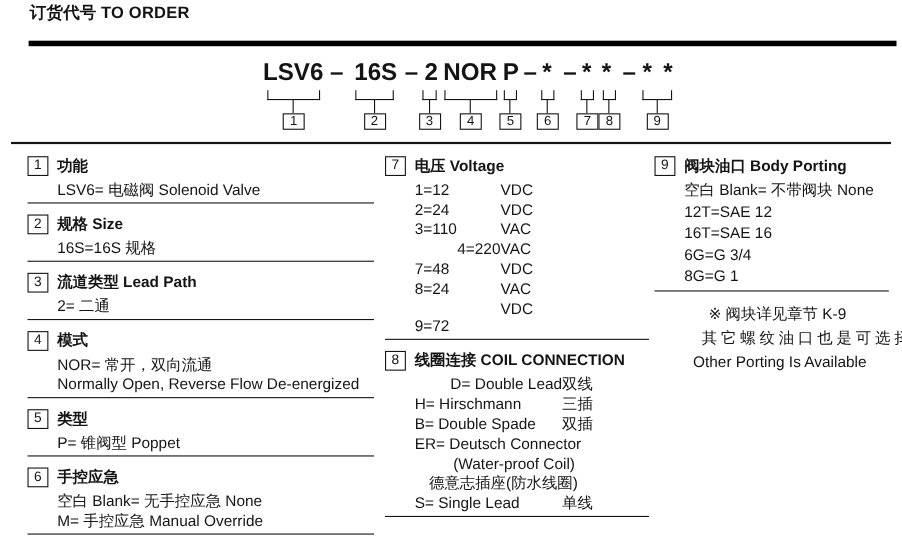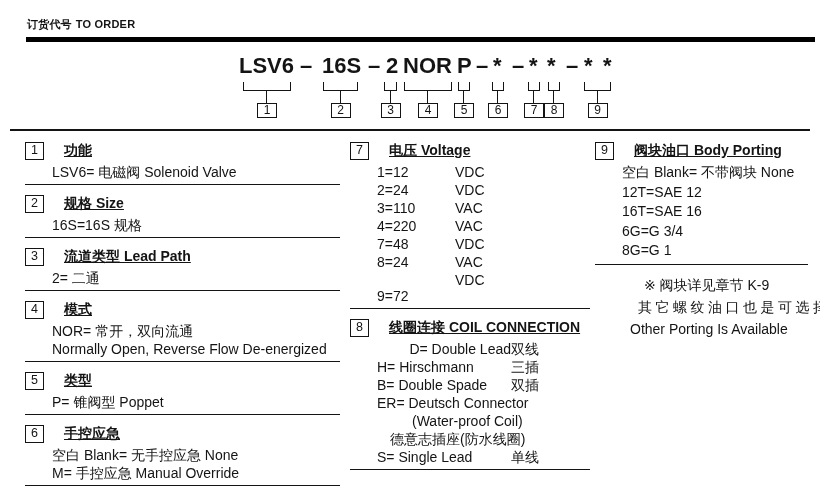--- a/index.html
+++ b/index.html
@@ -3,42 +3,42 @@
 <meta charset="utf-8">
 <style>
   * { margin:0; padding:0; box-sizing:border-box; }
   html,body { background:#ffffff; }
   .page {
     position:relative; width:820px; height:501px; background:#fff;
     font-family:"Liberation Sans","DejaVu Sans",sans-serif; color:#141414;
     overflow:hidden;
   }
   
-  .header-title { position:absolute; left:27px; top:17px; font-size:11px; font-weight:bold; letter-spacing:0.2px; white-space:nowrap;text-align:center; }
+  .header-title { position:absolute; left:27px; top:2px; font-size:15px; font-weight:bold; letter-spacing:0.2px; white-space:nowrap;text-align:center; }
   .header-title span { margin-right:4px; }
   .thick-rule { position:absolute; left:26px; top:37px; width:789px; height:5px; background:#000; }
   
   .code-diagram { position:absolute; left:0; top:0; width:820px; height:131px; }
   .code-token { position:absolute; top:55px; font-size:22px; line-height:22px; font-weight:bold; white-space:pre; }
   .bracket { position:absolute; top:82px; height:9px;
     border-left:1.5px solid #141414; border-right:1.5px solid #141414; border-bottom:1.5px solid #141414; }
   .stem { position:absolute; top:90px; height:13px; width:0; border-left:1.5px solid #141414; }
   .code-numbox { position:absolute; top:103px; width:20px; height:15px; border:1.3px solid #141414;
     font-size:12px; line-height:12.5px; text-align:center; background:#fff; }
   .thin-rule { position:absolute; left:10px; top:129px; width:800px; height:1.5px; background:#141414; }
   
   .col { position:absolute; top:141px; }
   #col-left   { left:25px;  width:315px; }
   #col-middle { left:350px; width:240px; }
   #col-right  { left:595px; width:213px; }
   .sec { border-bottom:1.5px solid #141414; padding-bottom:3px; margin-bottom:9px; }
   .sec-head { display:flex; align-items:center; height:20px; margin-bottom:2px; }
   .numbox { flex:0 0 auto; width:19px; height:18px; border:1.3px solid #141414;
     font-size:12.5px; line-height:15.5px; text-align:center; }
-  .sec-title { font-size:14px; font-weight:bold; margin-left:20px; white-space:nowrap;text-decoration:underline; }
+  .sec-title { font-size:14px; font-weight:bold; margin-left:8px; white-space:nowrap; }
   .sec-body { padding-left:27px; }
   .sec-line { font-size:14px; line-height:18px; display:flex; white-space:pre-wrap; }
   #col-right .sec-line { line-height:19.5px; }
   .cell-left { flex:0 0 auto; }
   .cell-right { flex:0 0 auto; }
   
   .notes { margin-top:0;margin-left:32px; }
   .note-line { font-size:14px; line-height:22px; white-space:nowrap; }
   .note-spread { letter-spacing:3.5px; }
 </style>
@@ -158,21 +158,21 @@
   <div class="col" id="col-middle">
       <section class="sec">
         <div class="sec-head">
           <span class="numbox">7</span>
           <span class="sec-title">电压 Voltage</span>
         </div>
         <div class="sec-body">
           <div class="sec-line"><span class="cell-left" style="width: 78px;">1=12</span><span class="cell-right">VDC</span></div>
           <div class="sec-line"><span class="cell-left" style="width: 78px;">2=24</span><span class="cell-right">VDC</span></div>
           <div class="sec-line"><span class="cell-left" style="width: 78px;">3=110</span><span class="cell-right">VAC</span></div>
-          <div class="sec-line"><span class="cell-left" style="width: 78px;">4=220</span><span class="cell-right">VAC</span></div>
+          <div class="sec-line"><span class="cell-left" style="width: 78px; text-align: right;">4=220</span><span class="cell-right">VAC</span></div>
           <div class="sec-line"><span class="cell-left" style="width: 78px;">7=48</span><span class="cell-right">VDC</span></div>
           <div class="sec-line"><span class="cell-left" style="width: 78px;">8=24</span><span class="cell-right">VAC</span></div>
           <div class="sec-line"><span class="cell-left" style="width: 78px; margin-top: 16px;">9=72</span><span class="cell-right">VDC</span></div>
         </div>
       </section>
       <section class="sec">
         <div class="sec-head">
           <span class="numbox">8</span>
           <span class="sec-title">线圈连接 COIL CONNECTION</span>
         </div>

